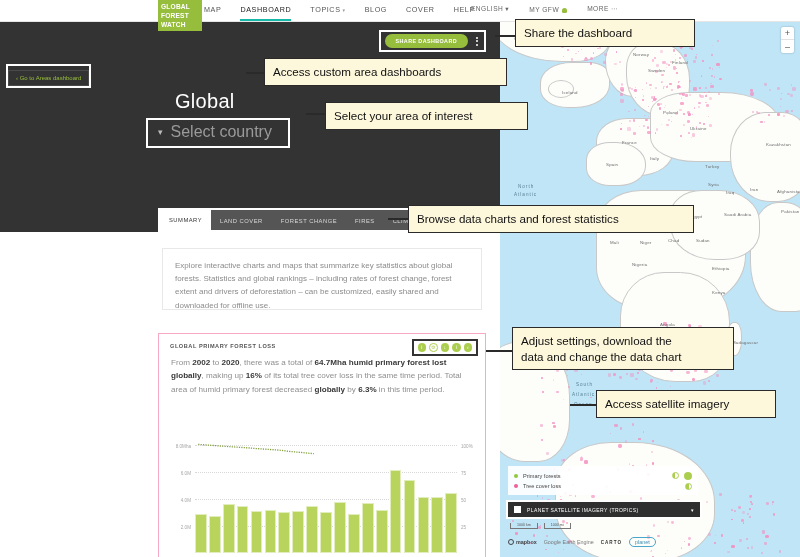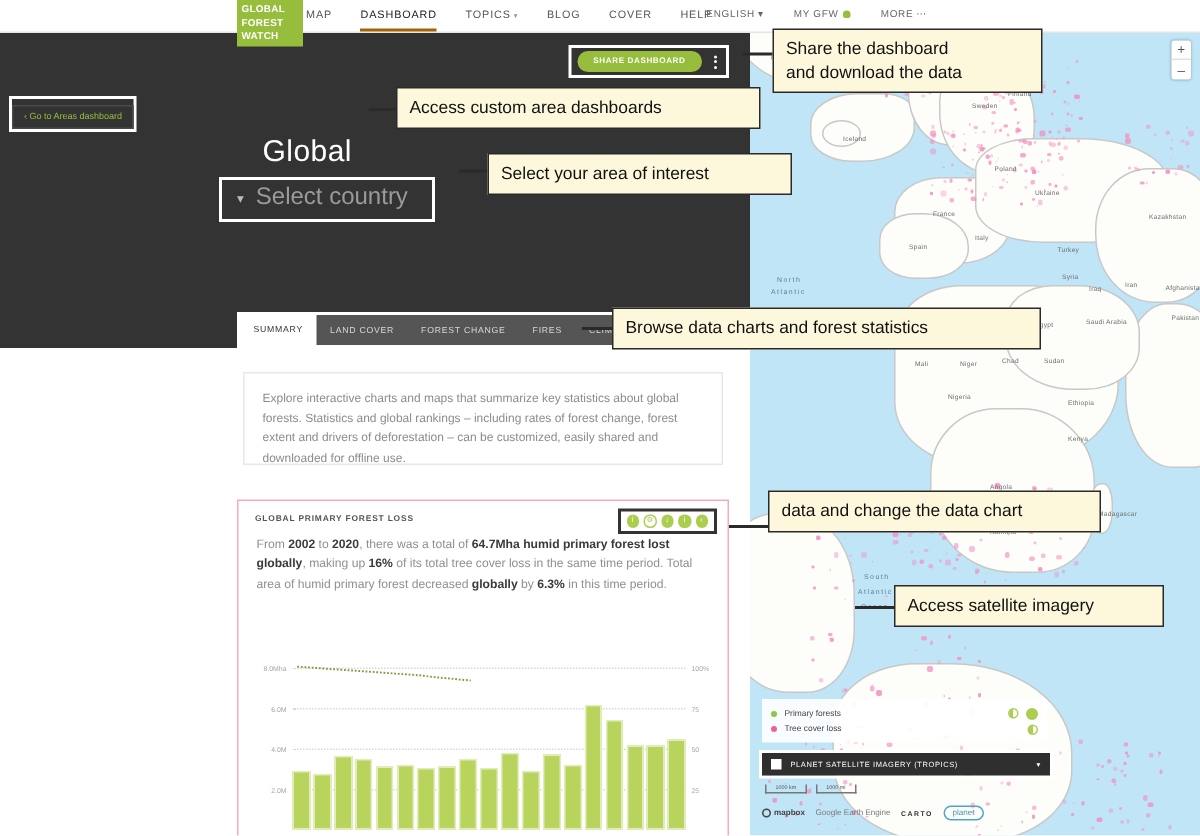--- a/index.html
+++ b/index.html
@@ -18,21 +18,21 @@
   .logo {
     position: absolute; left: 158px; top: 0; width: 44px; height: 31px;
     background: #97bd3d; color: #fff; font-weight: bold; font-size: 6.6px;
     line-height: 9.2px; padding: 2px 3px; letter-spacing: .2px; z-index: 45;
   }
   .navlinks { position: absolute; left: 204px; top: 5px; display: flex; gap: 19px; }
   .navlinks a {
     font-size: 7.2px; color: #555; letter-spacing: .6px; text-decoration: none;
     position: relative; padding-bottom: 5px;
   }
-  .navlinks a.active { color: #222; border-bottom: 2px solid #a16207; }
+  .navlinks a.active { color: #222; border-bottom: 2px solid #14b8a6; }
   .navright { position: absolute; right: 182px; top: 5px; display: flex; gap: 20px; align-items: center; }
   .navright span { font-size: 6.6px; color: #666; letter-spacing: .5px; }
   .caret { font-size: 5px; color: #999; margin-left: 2px; }
   .person { display:inline-block; width:5px; height:5px; background:#97bd3d; border-radius:50% 50% 30% 30%; margin-left:3px; vertical-align:-1px;}
 
   
   .darkpanel {
     position: absolute; left: 0; top: 22px; width: 500px; height: 210px;
     background: #333333; z-index: 20;
   }
@@ -882,32 +882,32 @@
         </span>
       <span>Google Earth Engine</span>
       <span class="carto">CARTO</span>
       <span class="planetlogo">planet</span>
     </div>
   </div>
 
   <div id="callouts">
       <div class="callout" style="left: 515px; top: 19px; width: 180px;">
         <div>Share the dashboard</div>
-        <div>and download the data</div>
       </div>
       <div class="callout" style="left: 264px; top: 58px; width: 243px;">
         <div>Access custom area dashboards</div>
       </div>
       <div class="callout" style="left: 325px; top: 102px; width: 203px;">
         <div>Select your area of interest</div>
       </div>
       <div class="callout" style="left: 408px; top: 205px; width: 286px;">
         <div>Browse data charts and forest statistics</div>
       </div>
       <div class="callout" style="left: 512px; top: 327px; width: 222px;">
+        <div>Adjust settings, download the</div>
         <div>data and change the data chart</div>
       </div>
       <div class="callout" style="left: 596px; top: 390px; width: 180px;">
         <div>Access satellite imagery</div>
       </div>
       <div class="leader" style="left: 495px; top: 35px; width: 22px; height: 2px;"></div>
       <div class="leader" style="left: 246px; top: 72px; width: 20px; height: 2px;"></div>
       <div class="leader" style="left: 306px; top: 113px; width: 20px; height: 2px;"></div>
       <div class="leader" style="left: 388px; top: 218px; width: 22px; height: 2px;"></div>
       <div class="leader" style="left: 486px; top: 350px; width: 28px; height: 2px;"></div>

